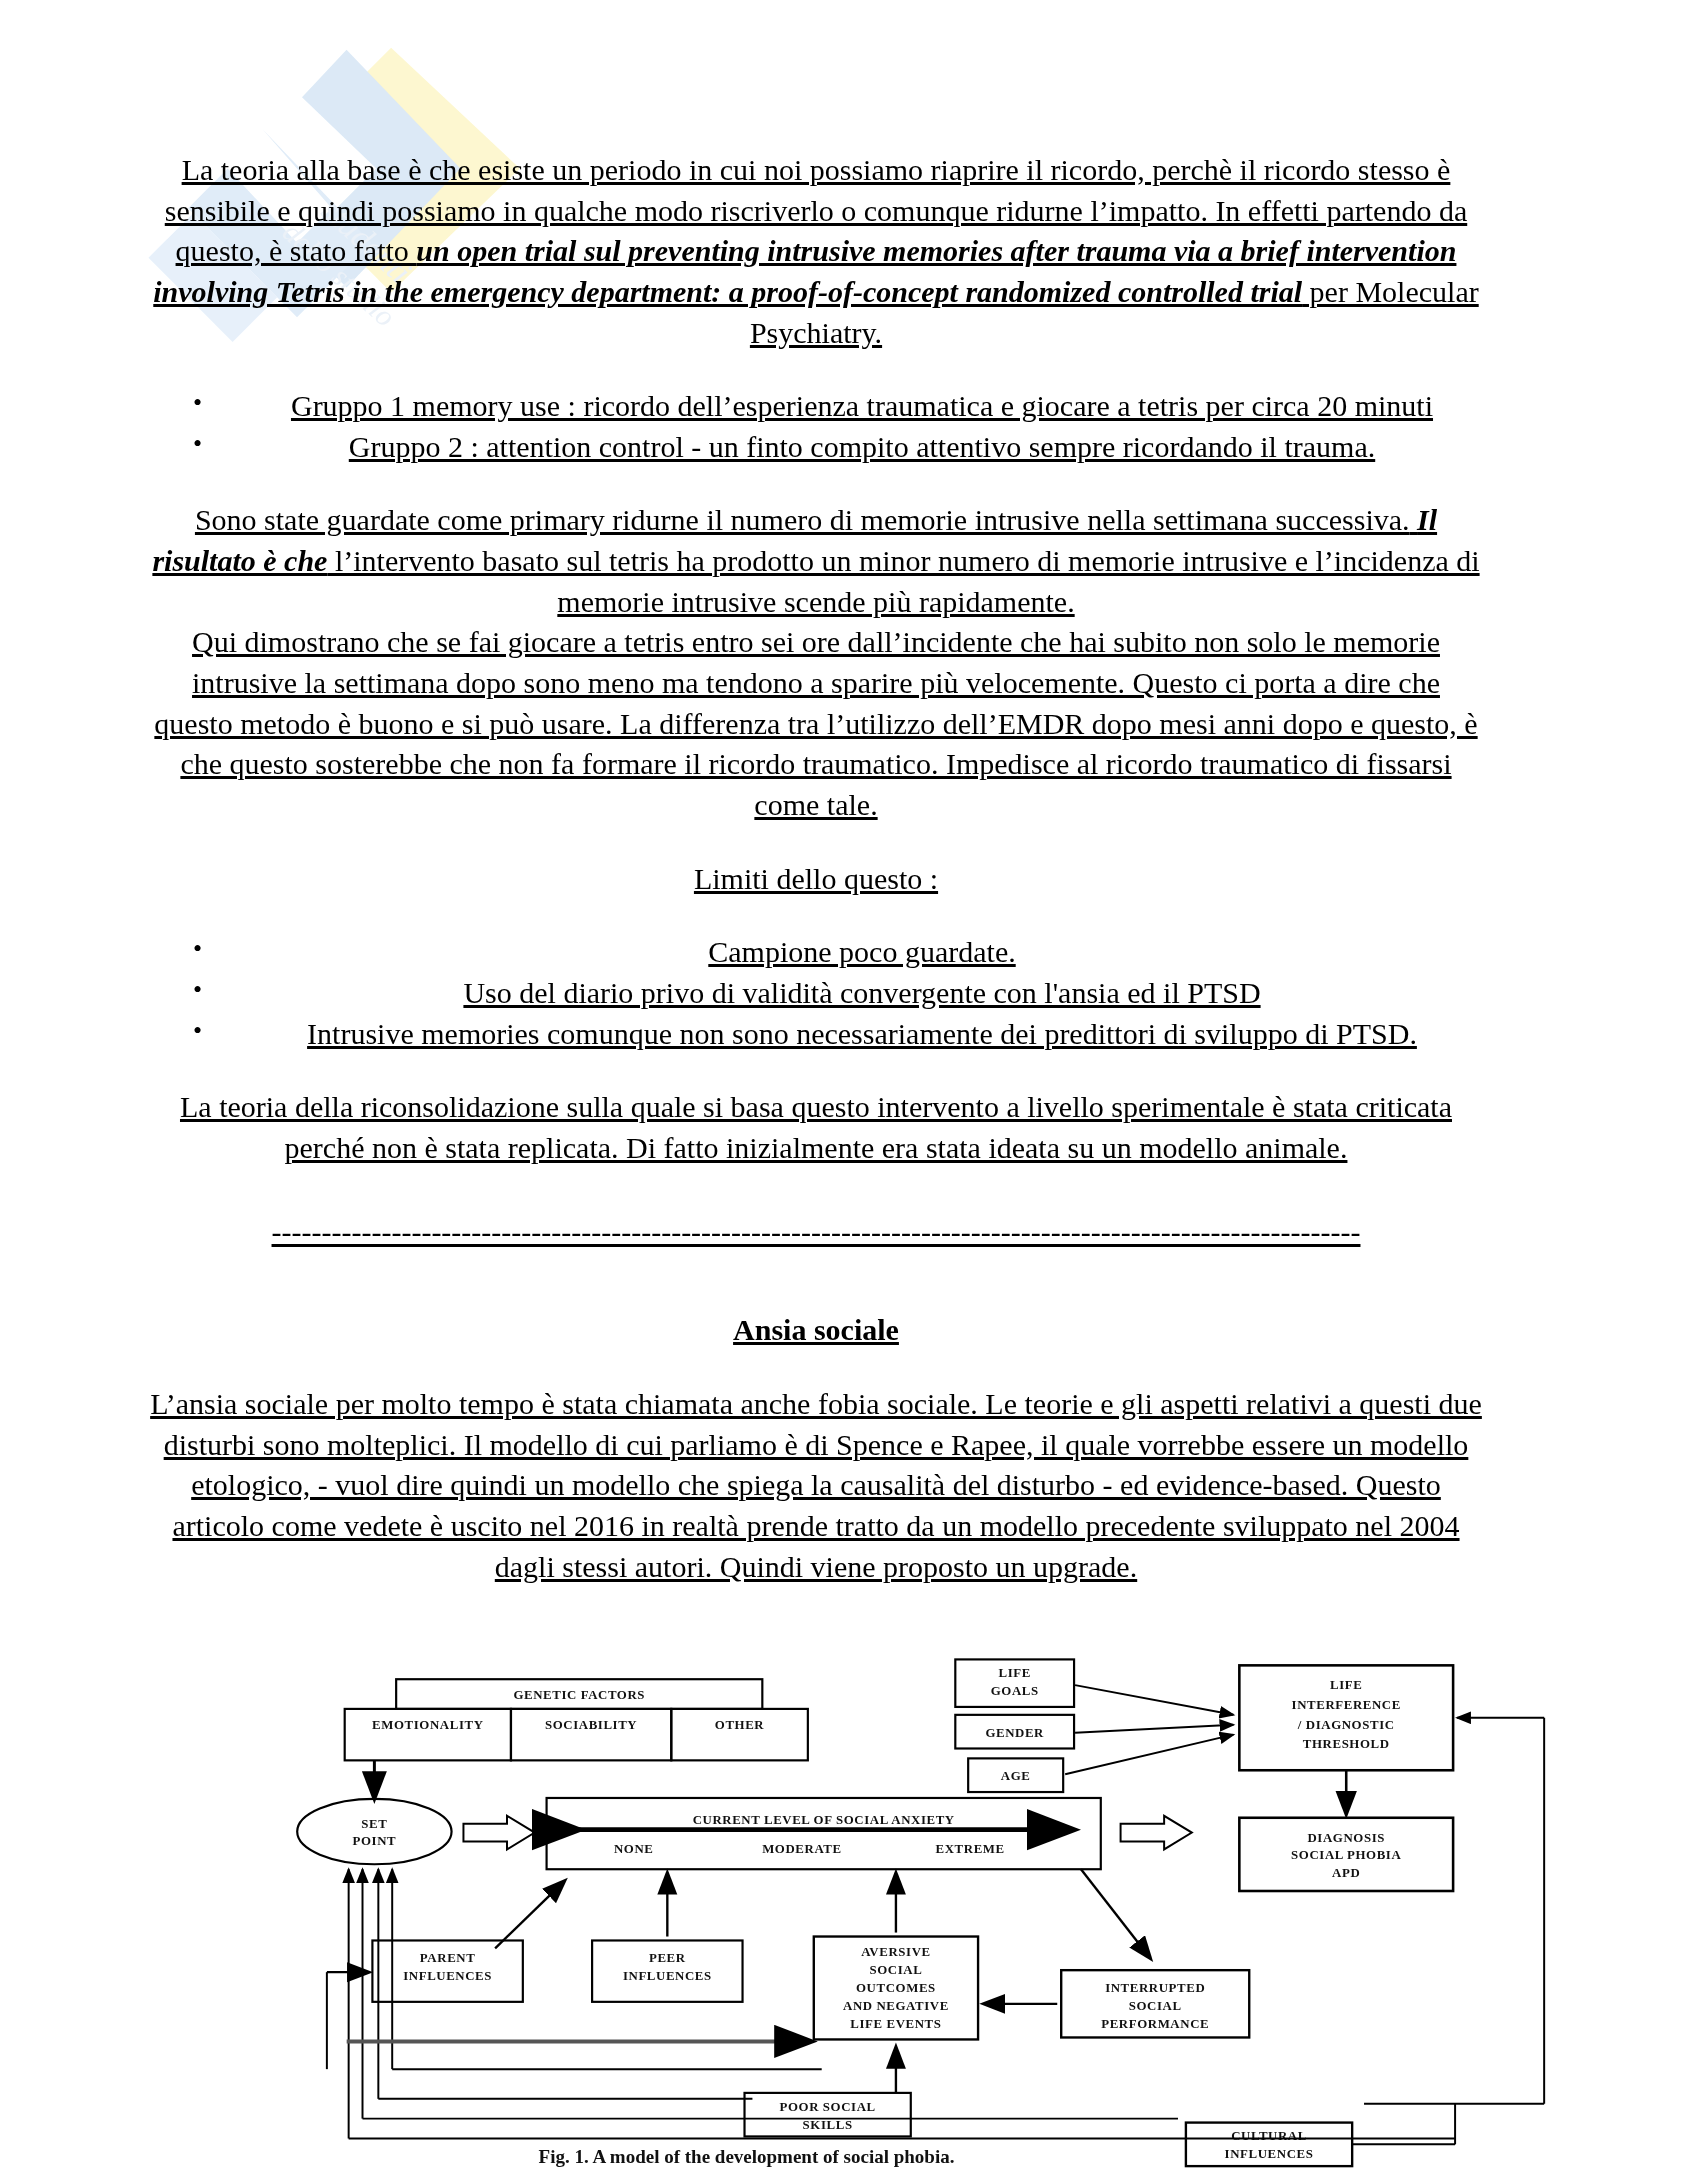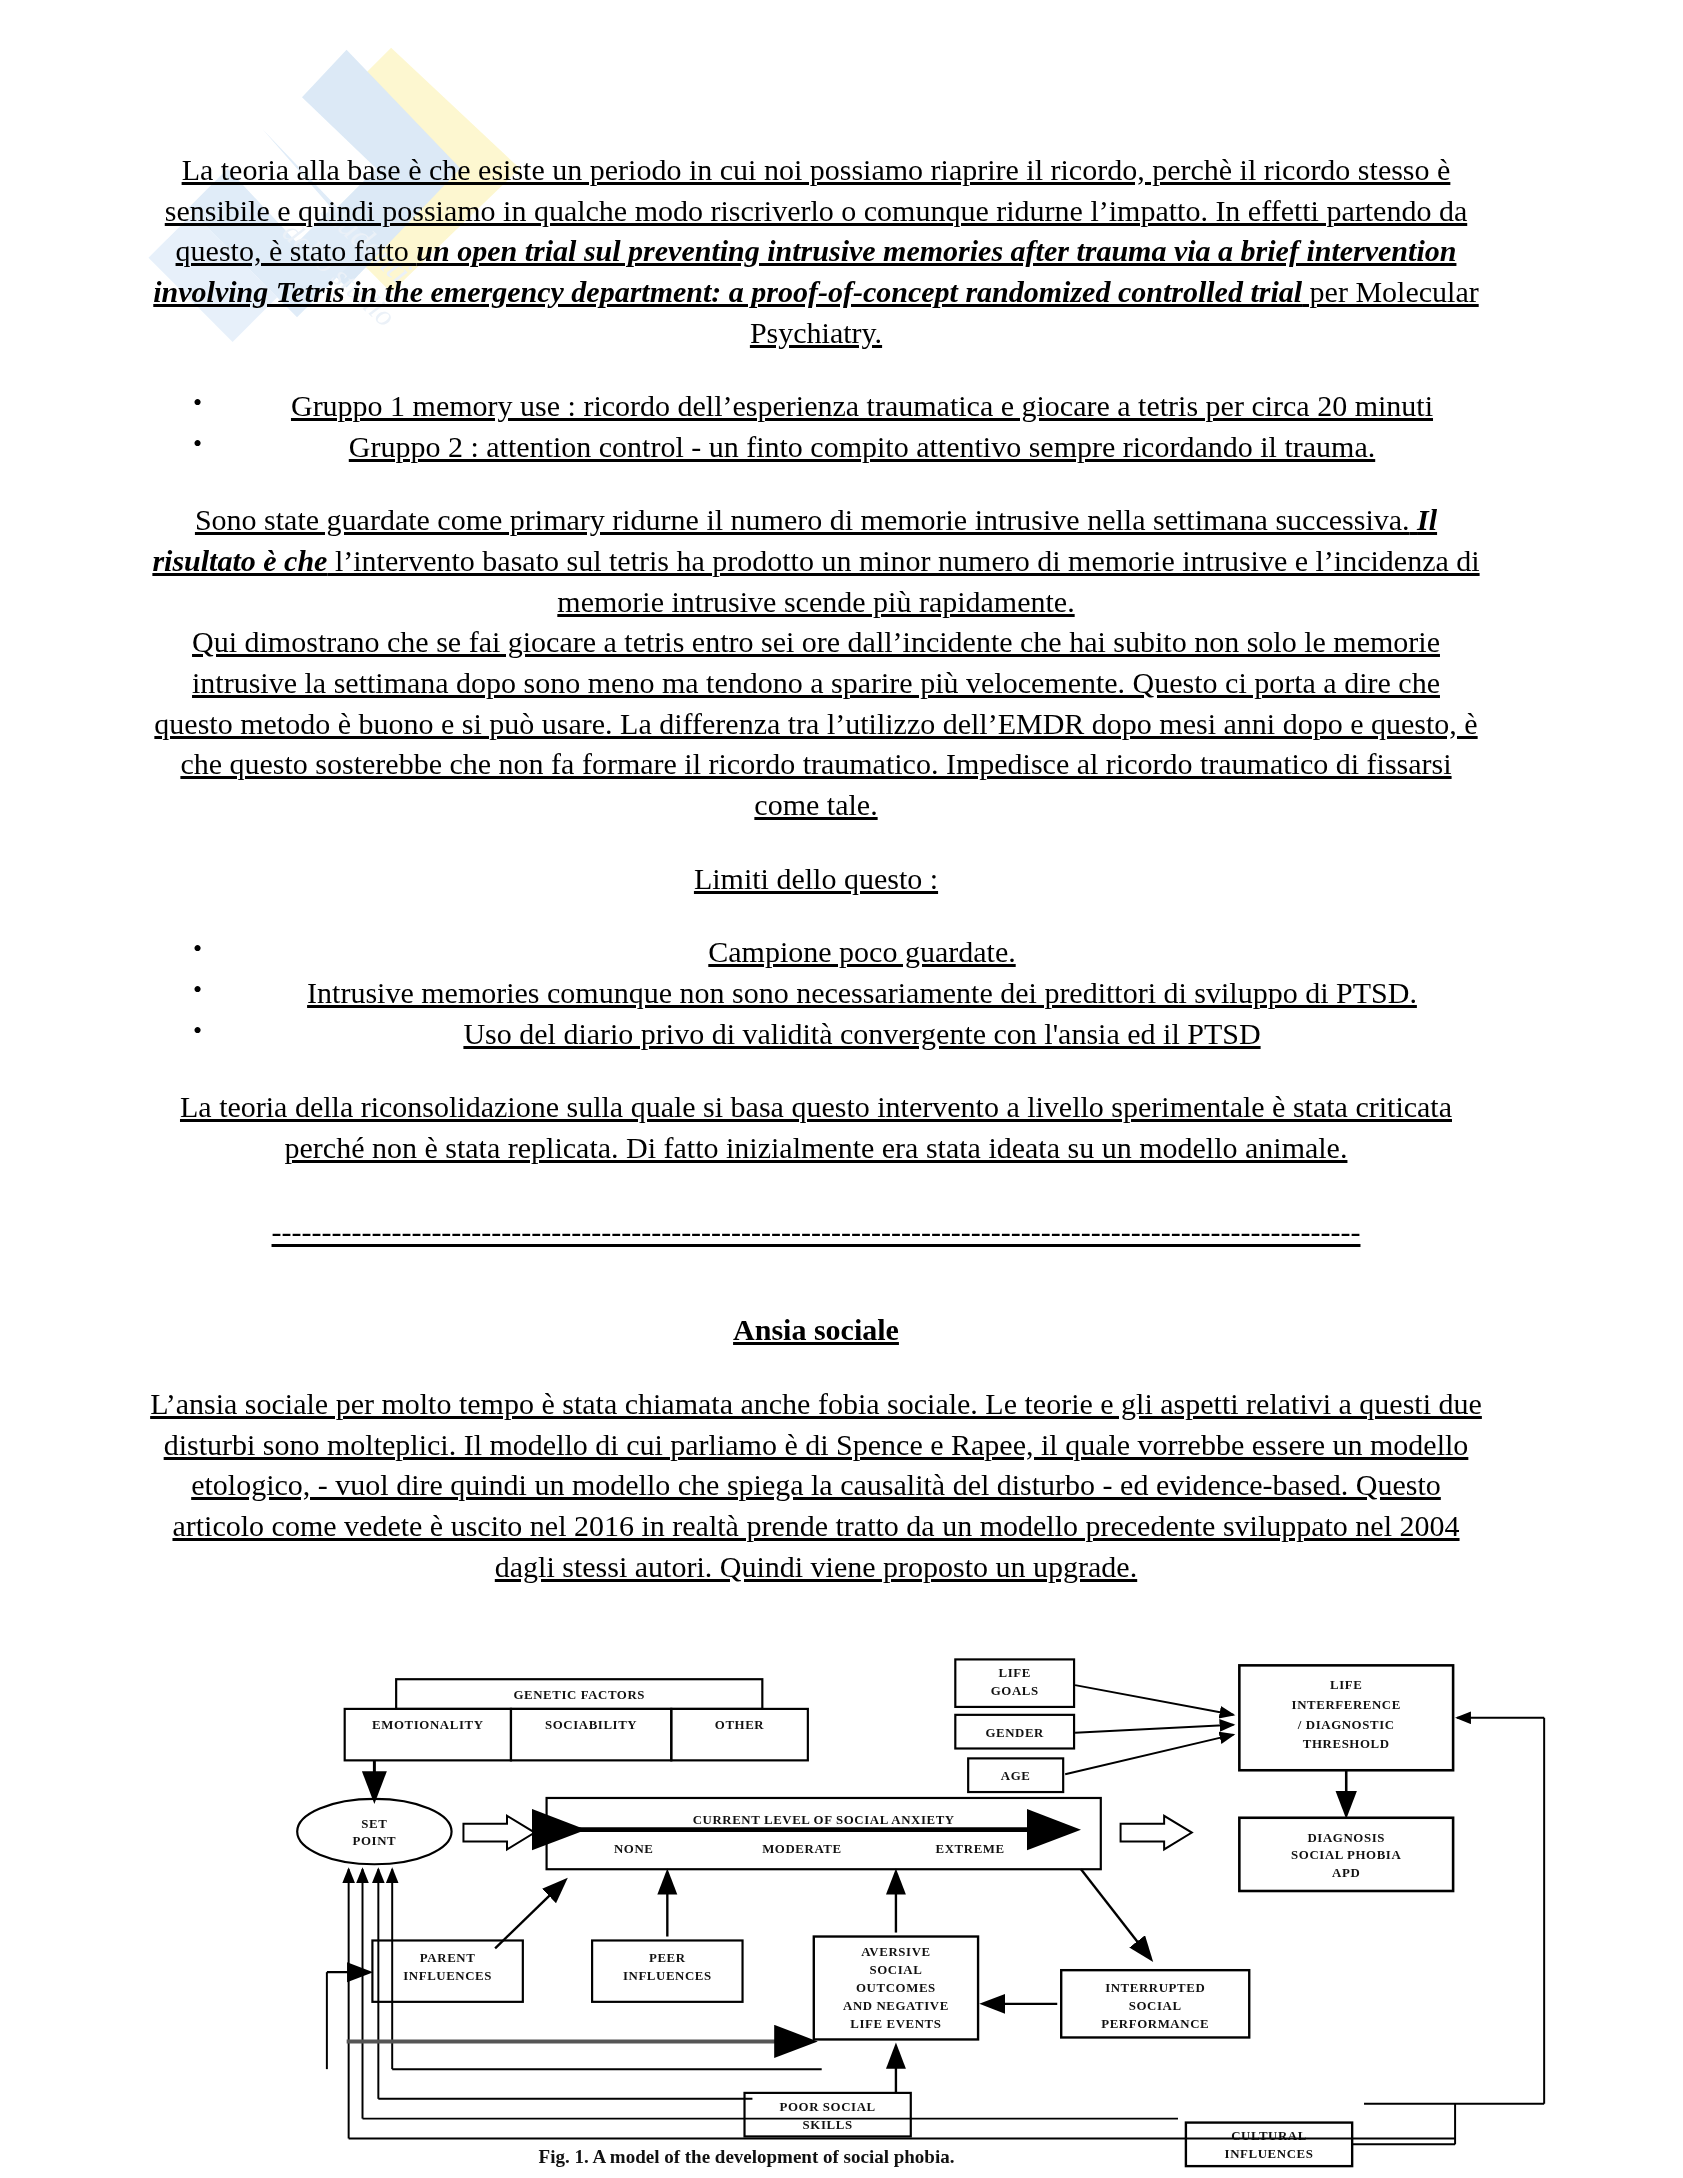--- a/index.html
+++ b/index.html
@@ -145,22 +145,22 @@
     <p class="para">Qui dimostrano che se fai giocare a tetris entro sei ore dall’incidente che hai subito non solo le memorie intrusive la settimana dopo sono meno ma tendono a sparire più velocemente. Questo ci porta a dire che questo metodo è buono e si può usare. La differenza tra l’utilizzo dell’EMDR dopo mesi anni dopo e questo, è che questo sosterebbe che non fa formare il ricordo traumatico. Impedisce al ricordo traumatico di fissarsi come tale.</p>
 
     <div class="spacer-lg"></div>
 
     <p class="para">Limiti dello questo :</p>
 
     <div class="spacer-lg"></div>
 
     <ul class="bullets">
       <li>Campione poco guardate.</li>
+      <li>Uso del diario privo di validità convergente con l'ansia ed il PTSD</li>
       <li>Intrusive memories comunque non sono necessariamente dei predittori di sviluppo di PTSD.</li>
-      <li>Uso del diario privo di validità convergente con l'ansia ed il PTSD</li>
     </ul>
 
     <div class="spacer-lg"></div>
 
     <p class="para">La teoria della riconsolidazione sulla quale si basa questo intervento a livello sperimentale è stata criticata perché non è stata replicata. Di fatto inizialmente era stata ideata su un modello animale.</p>
 
     <div class="spacer-lg"></div>
     <div class="spacer-sm"></div>
 
     <div class="divider">-------------------------------------------------------------------------------------------------------------</div>

